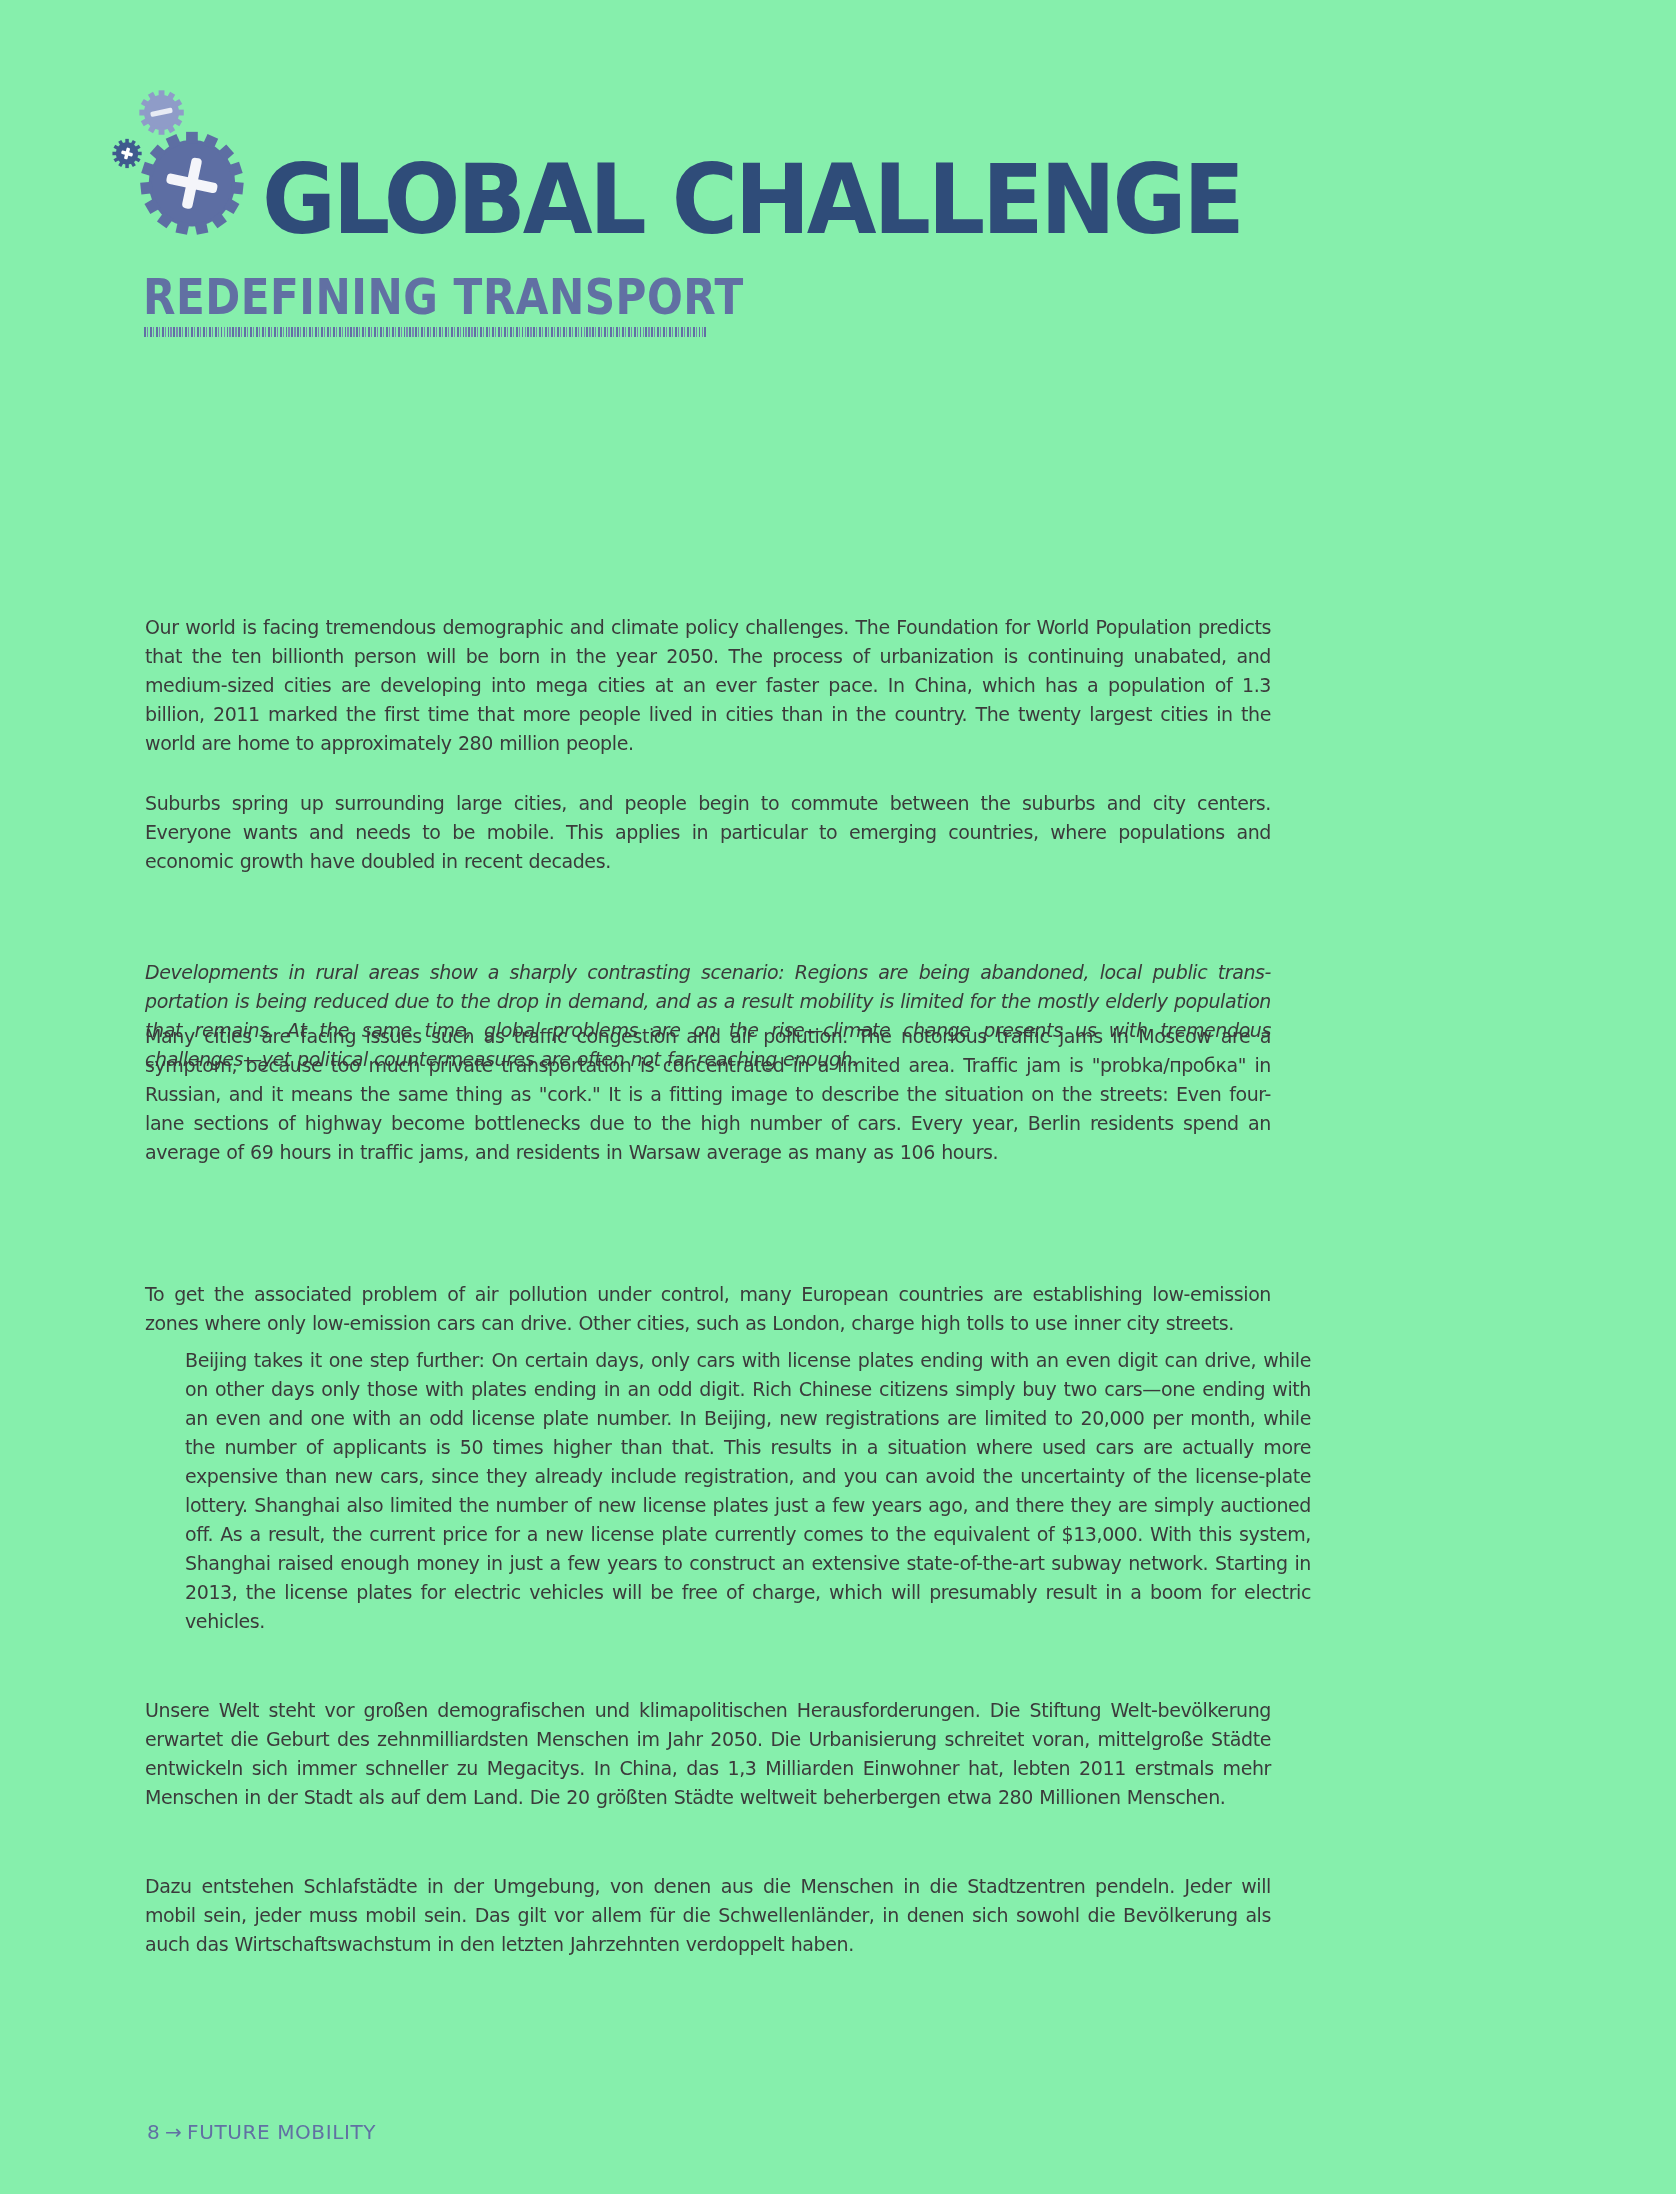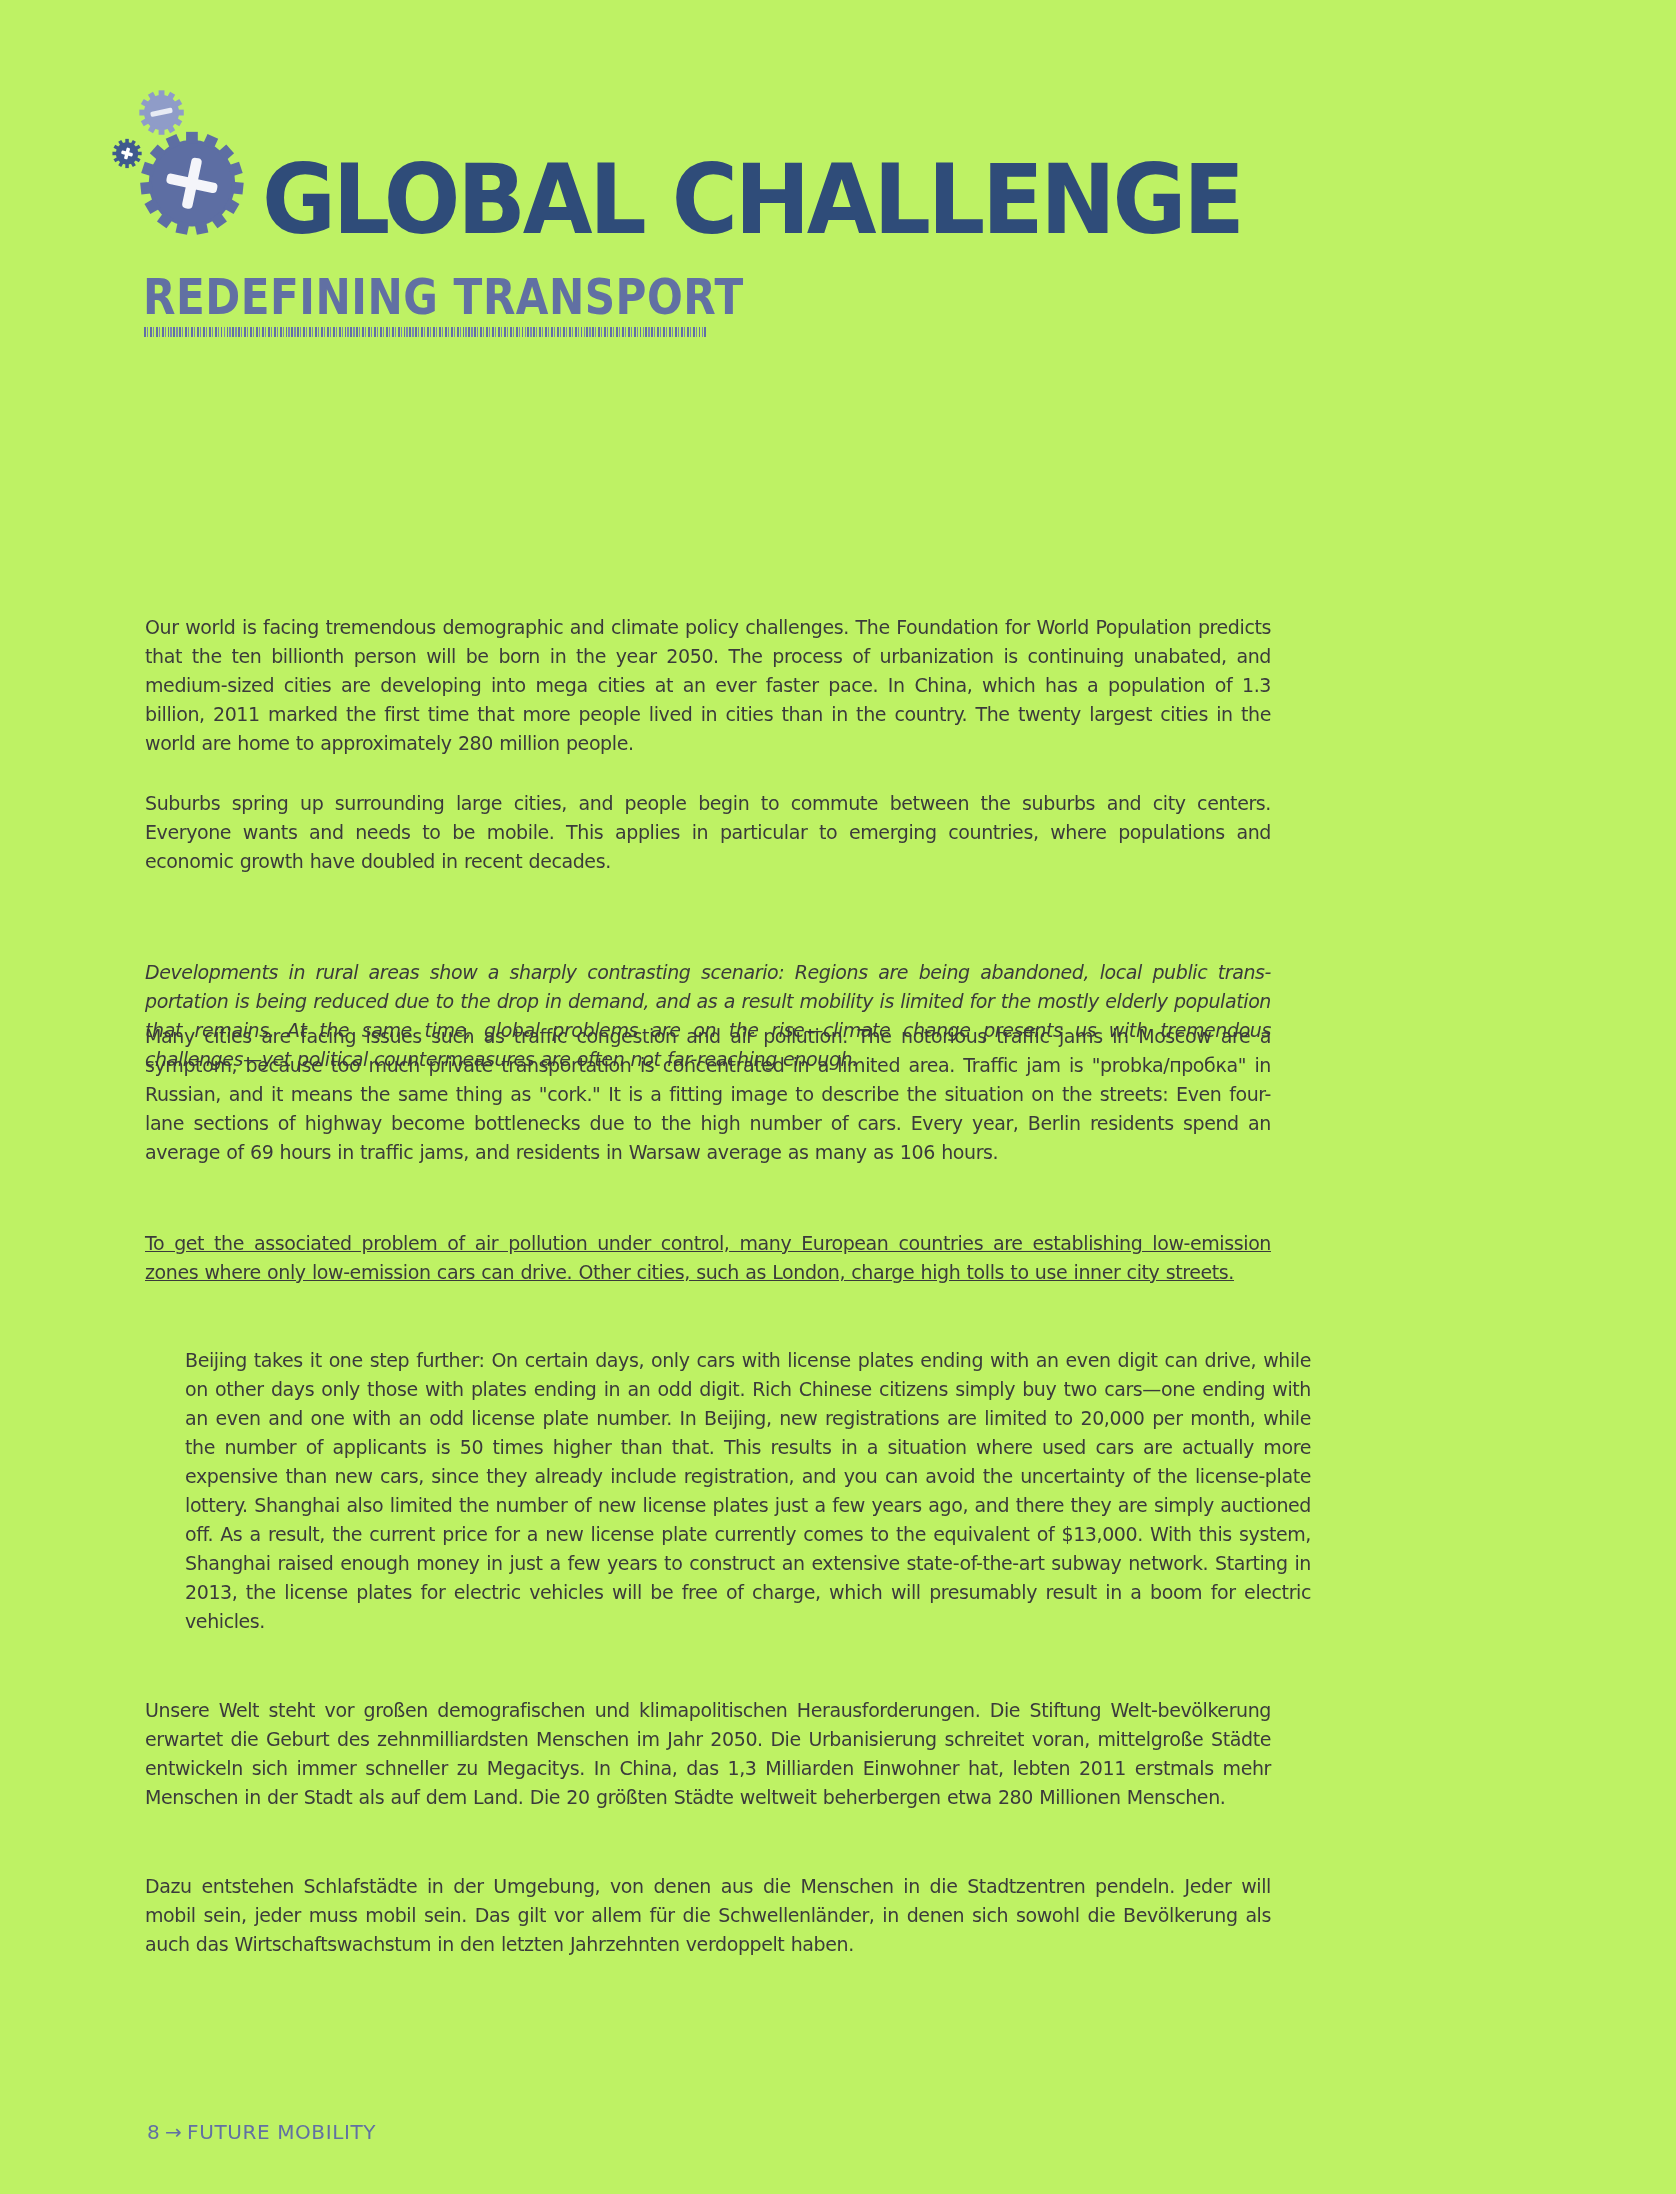--- a/index.html
+++ b/index.html
@@ -12,21 +12,21 @@
     height: 2194px;
     position: relative;
     overflow: hidden;
     font-family: "DejaVu Sans", "Liberation Sans", sans-serif;
   }
   .page {
     position: absolute;
     left: 0; top: 0;
     width: 1676px;
     height: 2194px;
-    background: #bef264;
+    background: #86efac;
   }
   .logo {
     position: absolute;
     left: 106px;
     top: 82px;
     width: 152px;
     height: 164px;
   }
   .title {
     position: absolute;
@@ -189,21 +189,21 @@
   </div>
   <div class="body-col" style="top:789px;">
     <p>Suburbs spring up surrounding large cities, and people begin to commute between the suburbs and city centers. Everyone wants and needs to be mobile. This applies in particular to emerging countries, where populations and economic growth have doubled in recent decades.</p>
   </div>
   <div class="body-col" style="top:958px;font-style:italic;">
     <p>Developments in rural areas show a sharply contrasting scenario: Regions are being abandoned, local public trans-portation is being reduced due to the drop in demand, and as a result mobility is limited for the mostly elderly population that remains. At the same time, global problems are on the rise—climate change presents us with tremendous challenges—yet political countermeasures are often not far-reaching enough.</p>
   </div>
   <div class="body-col" style="top:1022px;">
     <p>Many cities are facing issues such as traffic congestion and air pollution. The notorious traffic jams in Moscow are a symptom, because too much private transportation is concentrated in a limited area. Traffic jam is "probka/пробка" in Russian, and it means the same thing as "cork." It is a fitting image to describe the situation on the streets: Even four-lane sections of highway become bottlenecks due to the high number of cars. Every year, Berlin residents spend an average of 69 hours in traffic jams, and residents in Warsaw average as many as 106 hours.</p>
   </div>
-  <div class="body-col" style="top:1229px;text-decoration:underline;">
+  <div class="body-col" style="top:1280px;">
     <p>To get the associated problem of air pollution under control, many European countries are establishing low-emission zones where only low-emission cars can drive. Other cities, such as London, charge high tolls to use inner city streets.</p>
   </div>
   <div class="body-col" style="top:1346px;margin-left:40px;">
     <p>Beijing takes it one step further: On certain days, only cars with license plates ending with an even digit can drive, while on other days only those with plates ending in an odd digit. Rich Chinese citizens simply buy two cars—one ending with an even and one with an odd license plate number. In Beijing, new registrations are limited to 20,000 per month, while the number of applicants is 50 times higher than that. This results in a situation where used cars are actually more expensive than new cars, since they already include registration, and you can avoid the uncertainty of the license-plate lottery. Shanghai also limited the number of new license plates just a few years ago, and there they are simply auctioned off. As a result, the current price for a new license plate currently comes to the equivalent of $13,000. With this system, Shanghai raised enough money in just a few years to construct an extensive state-of-the-art subway network. Starting in 2013, the license plates for electric vehicles will be free of charge, which will presumably result in a boom for electric vehicles.</p>
   </div>
 
   <div class="body-col" style="top:1696px;">
     <p>Unsere Welt steht vor großen demografischen und klimapolitischen Herausforderungen. Die Stiftung Welt-bevölkerung erwartet die Geburt des zehnmilliardsten Menschen im Jahr 2050. Die Urbanisierung schreitet voran, mittelgroße Städte entwickeln sich immer schneller zu Megacitys. In China, das 1,3 Milliarden Einwohner hat, lebten 2011 erstmals mehr Menschen in der Stadt als auf dem Land. Die 20 größten Städte weltweit beherbergen etwa 280 Millionen Menschen.</p>
   </div>
   <div class="body-col" style="top:1872px;">

